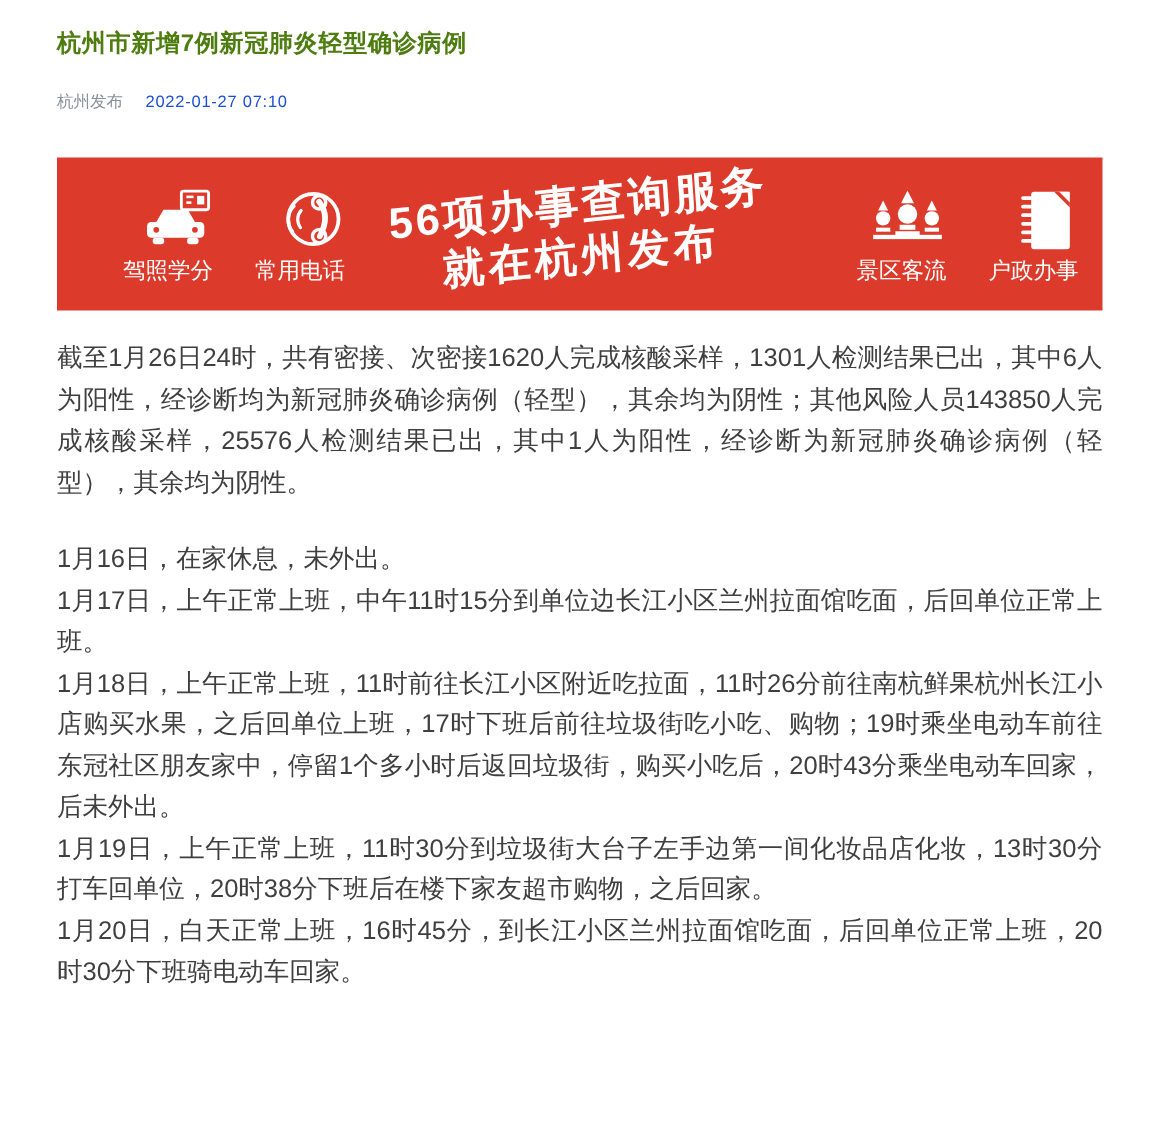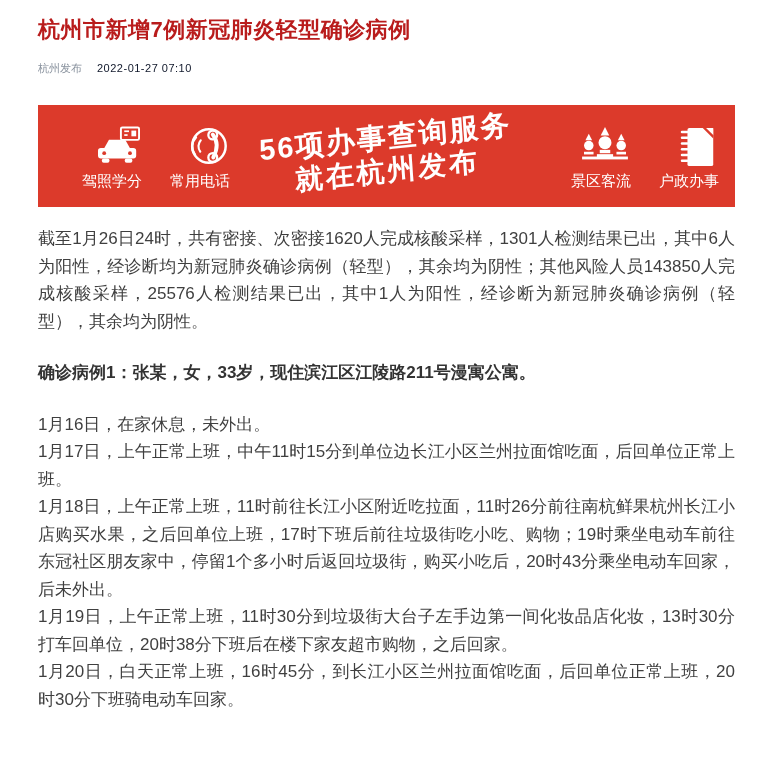--- a/index.html
+++ b/index.html
@@ -6,38 +6,38 @@
   html, body { margin: 0; padding: 0; }
   body {
     width: 773px; height: 757px;
     background: #ffffff;
     overflow: hidden;
     font-family: "Liberation Sans", "DejaVu Sans", sans-serif;
   }
   .page { padding: 15px 38px 0 38px; }
 
   .article-title {
-    font-size: 22px;
+    font-size: 16px;
     font-weight: bold;
-    color: #b91c1c;
+    color: #4d7c0f;
     letter-spacing: 0.5px;
     margin: 0;
     line-height: 30px;
   }
 
   .meta-row {
     margin-top: 13px;
     display: flex;
     align-items: baseline;
     gap: 15px;
     font-size: 11px;
     line-height: 20px;
   }
   .meta-source { color: #87909c; }
-  .meta-timestamp { color: #0f172a; letter-spacing: 0.5px; }
+  .meta-timestamp { color: #1d4ed8; letter-spacing: 0.5px; }
 
   .promo-banner {
     margin-top: 27px;
     height: 102px;
     background: #dc3a2b;
     display: flex;
     align-items: center;
     justify-content: space-between;
     padding: 0 16px;
     cursor: pointer;
@@ -160,21 +160,20 @@
           <rect x="5" y="35" width="8" height="2.6" rx="1.3" fill="#fff"></rect>
         </svg>
       </span>
       <span>户政办事</span>
     </div>
 
   </div>
 
   <div class="article-body">
     <p class="spaced">截至1月26日24时，共有密接、次密接1620人完成核酸采样，1301人检测结果已出，其中6人为阳性，经诊断均为新冠肺炎确诊病例（轻型），其余均为阴性；其他风险人员143850人完成核酸采样，25576人检测结果已出，其中1人为阳性，经诊断为新冠肺炎确诊病例（轻型），其余均为阴性。</p>
-    <p class="spaced bold">确诊病例1：张某，女，33岁，现住滨江区江陵路211号漫寓公寓。</p>
     <p>1月16日，在家休息，未外出。</p>
     <p>1月17日，上午正常上班，中午11时15分到单位边长江小区兰州拉面馆吃面，后回单位正常上班。</p>
     <p>1月18日，上午正常上班，11时前往长江小区附近吃拉面，11时26分前往南杭鲜果杭州长江小店购买水果，之后回单位上班，17时下班后前往垃圾街吃小吃、购物；19时乘坐电动车前往东冠社区朋友家中，停留1个多小时后返回垃圾街，购买小吃后，20时43分乘坐电动车回家，后未外出。</p>
     <p>1月19日，上午正常上班，11时30分到垃圾街大台子左手边第一间化妆品店化妆，13时30分打车回单位，20时38分下班后在楼下家友超市购物，之后回家。</p>
     <p>1月20日，白天正常上班，16时45分，到长江小区兰州拉面馆吃面，后回单位正常上班，20时30分下班骑电动车回家。</p>
   </div>
 
 </div>
 
 </body></html>

